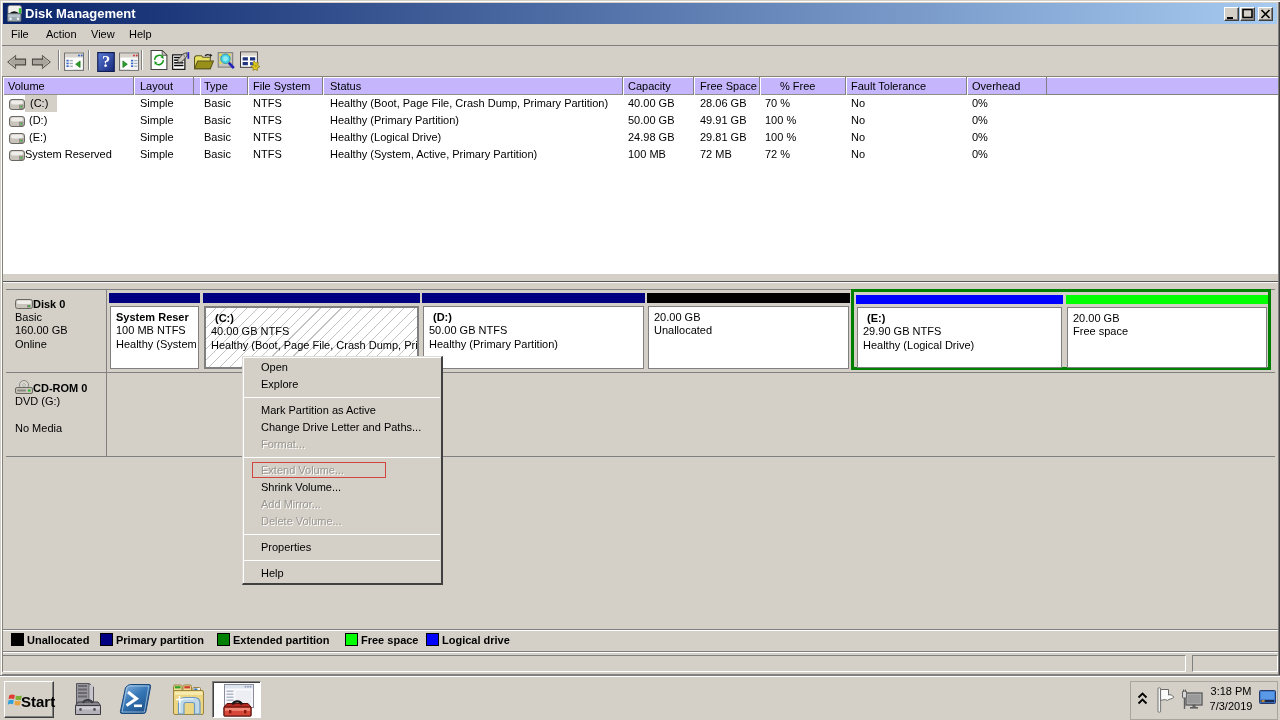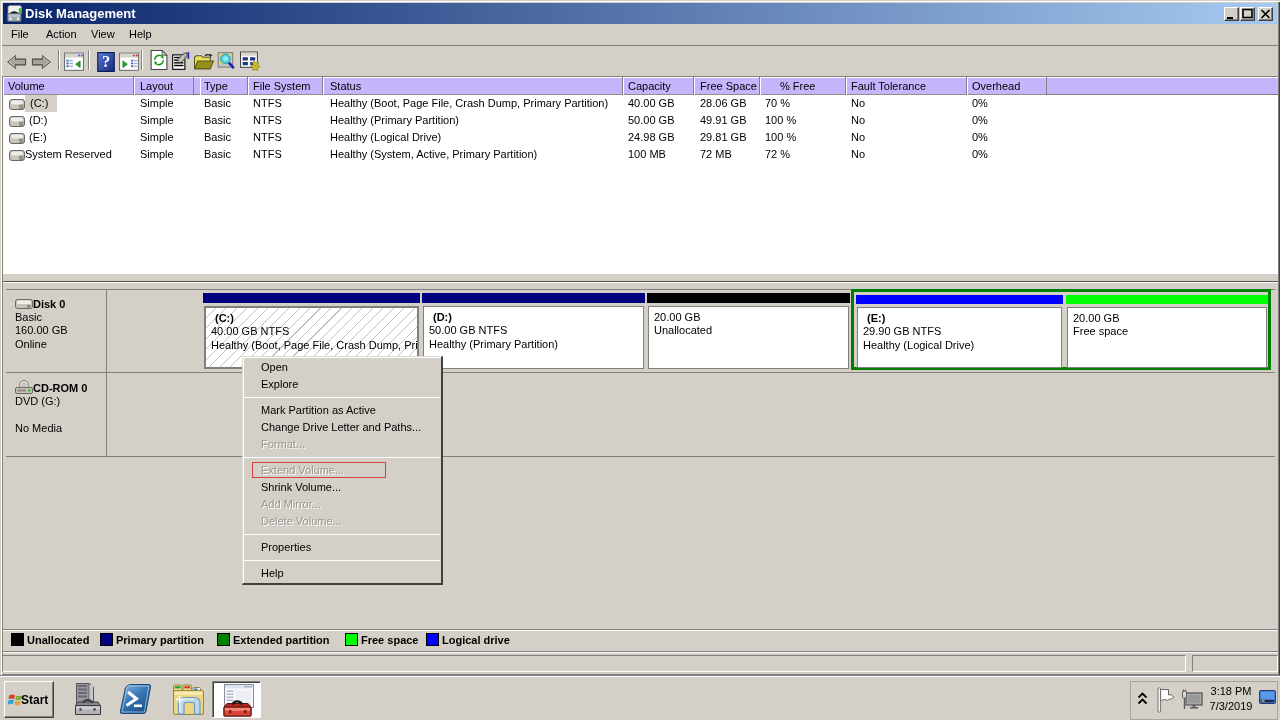--- a/index.html
+++ b/index.html
@@ -284,20 +284,24 @@
     <div class="abs" style="left:11px;top:96px;line-height:13.4px">
       <svg style="vertical-align:-2px" width="18" height="14" viewBox="0 0 18 14">
           <circle cx="9" cy="5" r="4.5" fill="#d8d6d0" stroke="#8a8880"></circle>
           <circle cx="9" cy="5" r="1.3" fill="#fff" stroke="#8a8880" stroke-width="0.7"></circle>
           <rect x="0.5" y="7.5" width="17" height="6" rx="1.5" fill="#c8c4bc" stroke="#6a6862"></rect>
           <rect x="2" y="9.5" width="9" height="2" rx="1" fill="#8a8880"></rect>
           <rect x="13" y="9.5" width="2.5" height="2" fill="#22bb22"></rect>
         </svg><b>CD-ROM 0</b><br>DVD (G:)<br><br>No Media
     </div>
 
+    <div class="pcell" style="left:105px;top:9px;width:91px;height:77px">
+      <div class="pstrip" style="background:#000080"></div>
+      <div class="pbody"><b style="text-indent:0">System Reser</b>100 MB NTFS<br>Healthy (System</div>
+    </div>
     <div class="pcell" style="left:199px;top:9px;width:217px;height:77px">
       <div class="pstrip" style="background:#000080"></div>
       <div class="pbody" style="border:2px solid #808080;background:
         repeating-linear-gradient(135deg,rgba(120,120,120,0) 0 6.6px,rgba(120,120,120,0.45) 6.6px 7.4px),#fff">
         <b>(C:)</b>40.00 GB NTFS<br>Healthy (Boot, Page File, Crash Dump, Prir</div>
     </div>
     <div class="pcell" style="left:418px;top:9px;width:223px;height:77px">
       <div class="pstrip" style="background:#000080"></div>
       <div class="pbody"><b>(D:)</b>50.00 GB NTFS<br>Healthy (Primary Partition)</div>
     </div>
@@ -332,21 +336,21 @@
   <div class="sbar" style="left:1191px;width:86px"></div>
 </div>
 <div id="taskbar">
   <div id="startbtn">
     <svg class="abs" style="left:2px;top:9px" width="17" height="18" viewBox="0 0 20 22">
       <path d="M2.2 5.5 C4.4 3.8 6.6 3.8 9.3 4.9 L8.2 10 C5.4 8.9 3.7 8.9 1.5 10.2 Z" fill="#e03c32"></path>
       <path d="M10.4 5.4 C13 6.5 15.2 6.5 17.9 5.6 L16.8 10.7 C14.1 11.5 12.5 11.4 9.8 10.4 Z" fill="#7bb036"></path>
       <path d="M1.3 11.5 C3.5 10.3 5.5 10.3 8 11.3 L6.9 16.3 C4.4 15.3 2.9 15.4 0.6 16.7 Z" fill="#32a0da"></path>
       <path d="M9.6 11.8 C12.2 12.8 14.4 12.8 16.6 12.1 L15.5 17.1 C13.1 17.9 11.3 17.7 8.7 16.8 Z" fill="#e8a33d"></path>
     </svg>
-    <span class="abs" style="left:16px;top:11px;font-size:12px">Start</span>
+    <span class="abs" style="left:16px;top:11px;font-size:15px">Start</span>
   </div>
   <svg class="abs" style="left:72px;top:5px" width="31" height="34" viewBox="0 0 31 34">
     <path d="M4.5 1.5 L17 1.5 L21.5 5 L21.5 24 L4.5 24 Z" fill="#9a98a0" stroke="#55545a"></path>
     <path d="M17 1.5 L17 24" stroke="#55545a" stroke-width="0.8"></path>
     <rect x="17.5" y="3" width="3.5" height="20" fill="#c8c6cc"></rect>
     <rect x="6" y="3" width="9" height="2" fill="#6a686e"></rect>
       <rect x="6" y="6.5" width="9" height="2" fill="#6a686e"></rect>
       <rect x="6" y="10" width="9" height="2" fill="#6a686e"></rect>
       <rect x="6" y="13.5" width="9" height="2" fill="#6a686e"></rect>
     <path d="M6 20 L26 20 L28.5 23.5 L28.5 32.5 L3.5 32.5 L3.5 23.5 Z" fill="#8a888e" stroke="#3a3a40"></path>

